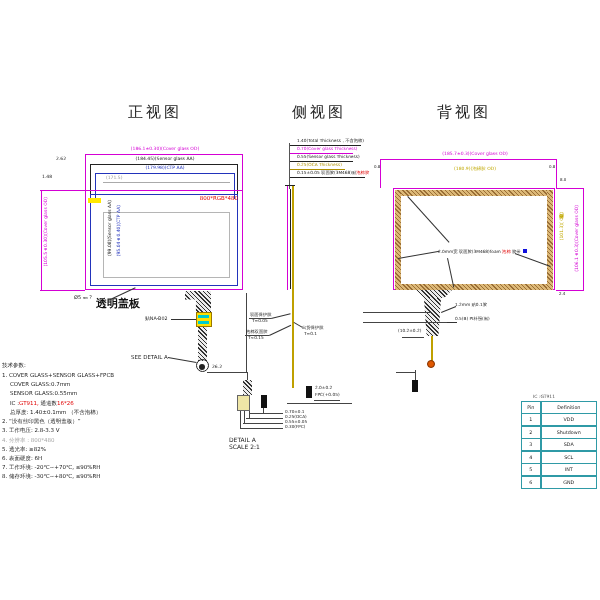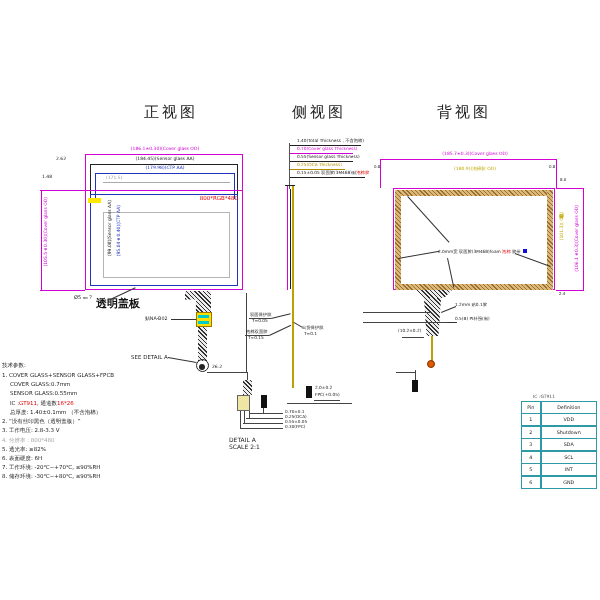--- a/index.html
+++ b/index.html
@@ -21,21 +21,21 @@
   .vtitle{position:absolute;font-size:15px;color:#222;letter-spacing:3px;font-weight:500;}
   .ptbl{position:absolute;display:grid;grid-template-columns:20px 56px;}
   .ptbl .c{box-sizing:border-box;border:1px solid #2f9aa6;margin:-0.5px 0 0 -0.5px;
            height:13px;font-size:4.8px;color:#222;display:flex;align-items:center;justify-content:center;}
 </style>
 </head>
 <body>
 
 <div class="cv">
 
-  <div class="vtitle" style="left:144px;top:103px;">正视图</div>
+  <div class="vtitle" style="left:128px;top:103px;">正视图</div>
 
   <div class="t mag ctr" style="left:95px;top:146px;width:140px;font-size:4.5px;">(186.1±0.30)(Cover glass OD)</div>
   <div class="hl" style="left:85px;top:154px;width:158px;background:#d400d4;"></div>
   <div class="vl" style="left:85px;top:154px;height:36px;background:#d400d4;"></div>
   <div class="vl" style="left:242px;top:154px;height:36px;background:#d400d4;"></div>
 
   <div class="t ctr" style="left:95px;top:156px;width:140px;font-size:4.5px;">(184.45)(Sensor glass AA)</div>
   <div class="hl" style="left:90px;top:164px;width:148px;background:#222;"></div>
   <div class="vl" style="left:90px;top:164px;height:30px;background:#222;"></div>
   <div class="vl" style="left:237px;top:164px;height:30px;background:#222;"></div>

